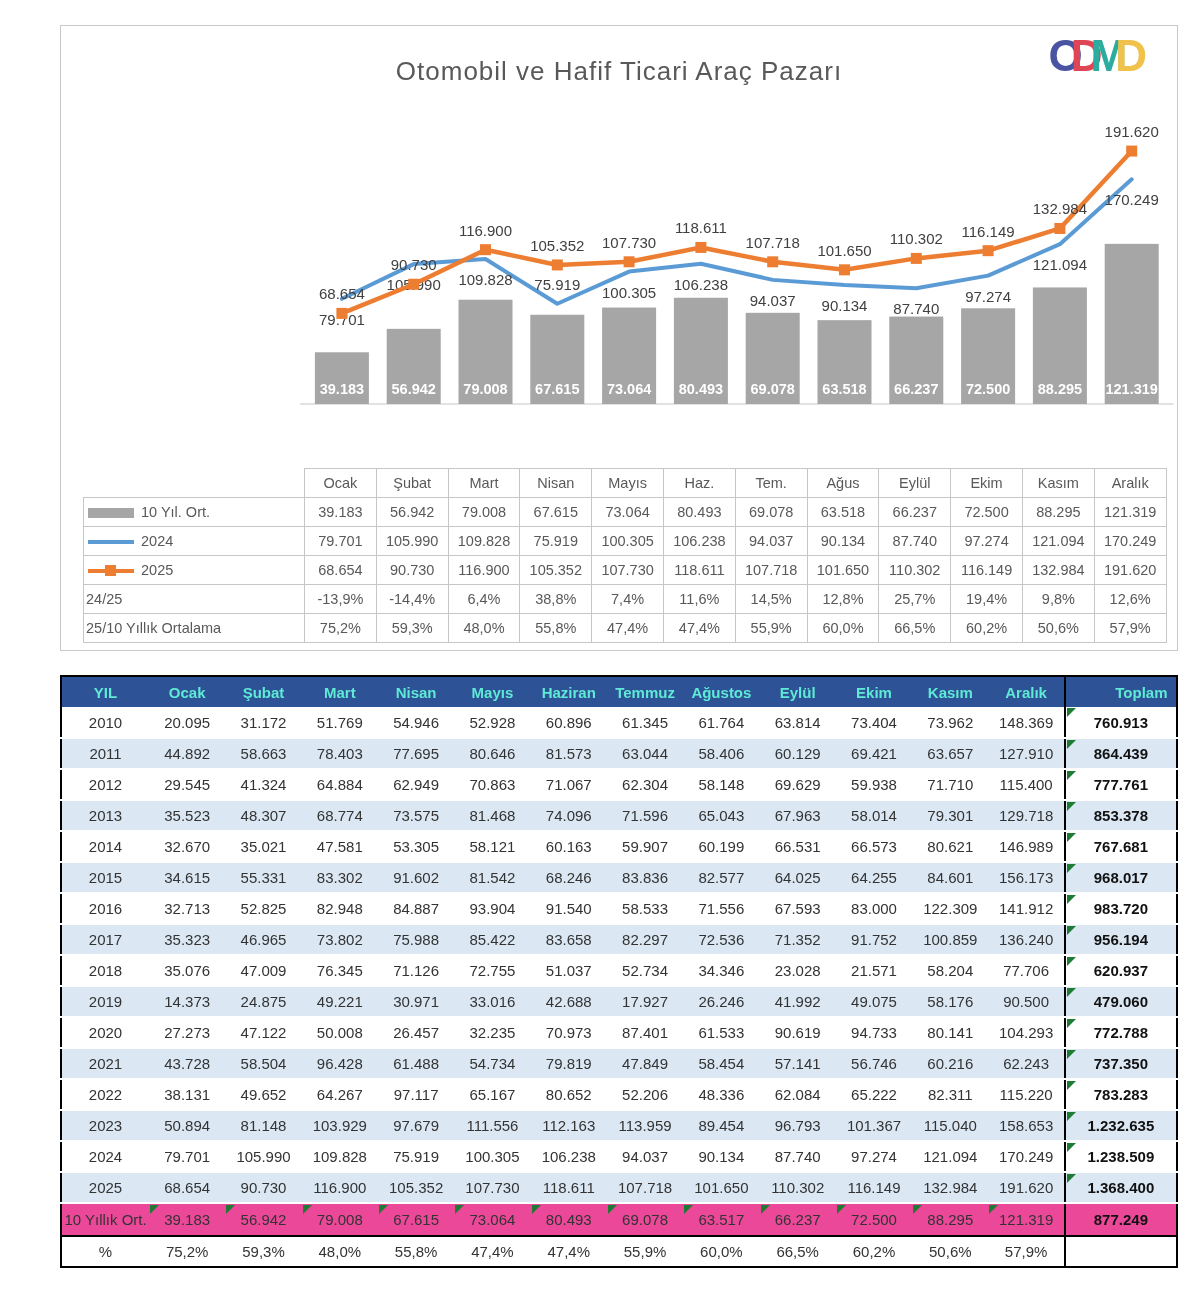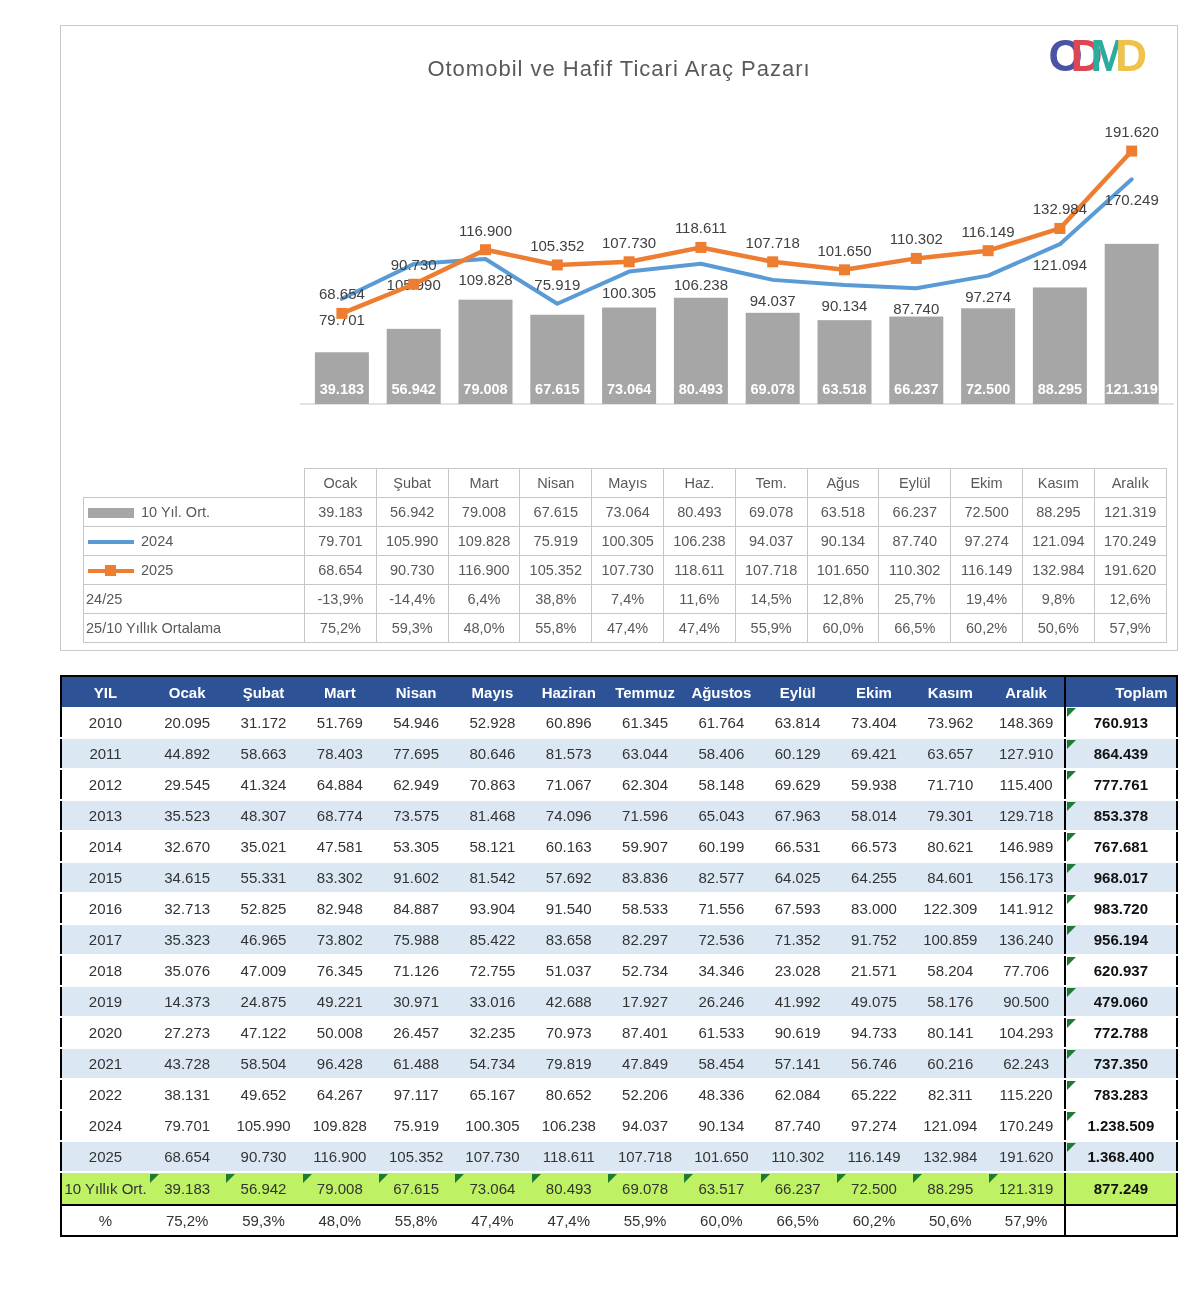--- a/index.html
+++ b/index.html
@@ -4,21 +4,21 @@
 <style>
   * { box-sizing: border-box; margin: 0; padding: 0; }
   html,body { background:#fff; }
   body { width:1200px; height:1312px; font-family:"Liberation Sans", sans-serif; color:#404040; }
   .page { width:1200px; height:1312px; padding:25px 22px 0 60px; }
 
   
   .chart-card { width:1118px; height:626px; border:1px solid #c9c9c9; background:#fff; position:relative; }
   .chart-header { position:relative; height:66px; }
   .page-title { position:absolute; left:0; right:0; top:30px; text-align:center;
-                font-size:22px; font-weight:400; color:#595959; letter-spacing:1px; }
+                font-size:26px; font-weight:400; color:#595959; letter-spacing:1px; }
   .logo { position:absolute; right:30px; top:8px; white-space:nowrap; }
   .logo span { font-size:44px; font-weight:800; line-height:1; display:inline-block; }
   .logo span + span { margin-left:-12px; }
 
   .chart-wrap { position:relative; width:1116px; height:352px; }
   svg text { font-family:"Liberation Sans", sans-serif; }
 
   
   .legend-table { border-collapse:collapse; table-layout:fixed; margin:24px 0 0 22px;
                   font-size:14.5px; color:#595959; }
@@ -33,28 +33,28 @@
   .k-orange { width:46px; height:4px;  background:#ed7d31; }
   .k-orange::after { content:""; position:absolute; left:17px; top:-4px; width:11px; height:11px; background:#ed7d31; }
   .legend-table td.ll span.txt { vertical-align:middle; }
 
   
   .main-table { border-collapse:collapse; table-layout:fixed; width:1118px; margin-top:24px;
                 font-size:15px; border:2px solid #000; }
   .main-table col.c-yil { width:88px; }
   .main-table col.c-m   { width:76.3px; }
   .main-table col.c-top { width:112px; }
-  .main-table th { background:#2e5296; color:#ffffff; font-weight:700; height:31px; text-align:center; }
+  .main-table th { background:#2e5296; color:#5eead4; font-weight:700; height:31px; text-align:center; }
   .main-table th.th-total { border-left:2px solid #000; border-right:2px solid #000;padding-left:41px; }
   .main-table td { text-align:center; height:31px; border-bottom:2px solid #fff;
                    position:relative; color:#333; white-space:nowrap; }
   .main-table tr.alt td { background:#dbe8f4; }
   .main-table td.total { border-left:2px solid #000; border-right:2px solid #000;
                          font-weight:700; color:#111; }
-  .main-table tr.avg td { background:#bef264; border-top:2px solid #000; border-bottom:2px solid #000; height:33px; }
+  .main-table tr.avg td { background:#ec4899; border-top:2px solid #000; border-bottom:2px solid #000; height:33px; }
   .main-table tr.pct td { background:#fff; border-bottom:none; height:31px; }
   .tri { position:absolute; top:1px; left:1px; width:0; height:0;
          border-top:9px solid #1e7b34; border-right:9px solid transparent; }
 </style>
 </head>
 <body>
 
 <div class="page">
 
   <div class="chart-card">
@@ -362,21 +362,21 @@
           <td>146.989</td>
           <td class="total"><i class="tri"></i>767.681</td>
         </tr>
         <tr class="yr alt">
           <td class="yil">2015</td>
           <td>34.615</td>
           <td>55.331</td>
           <td>83.302</td>
           <td>91.602</td>
           <td>81.542</td>
-          <td>57.692</td>
+          <td>68.246</td>
           <td>83.836</td>
           <td>82.577</td>
           <td>64.025</td>
           <td>64.255</td>
           <td>84.601</td>
           <td>156.173</td>
           <td class="total"><i class="tri"></i>968.017</td>
         </tr>
         <tr class="yr ">
           <td class="yil">2016</td>
@@ -482,20 +482,36 @@
           <td>97.117</td>
           <td>65.167</td>
           <td>80.652</td>
           <td>52.206</td>
           <td>48.336</td>
           <td>62.084</td>
           <td>65.222</td>
           <td>82.311</td>
           <td>115.220</td>
           <td class="total"><i class="tri"></i>783.283</td>
+        </tr>
+        <tr class="yr alt">
+          <td class="yil">2023</td>
+          <td>50.894</td>
+          <td>81.148</td>
+          <td>103.929</td>
+          <td>97.679</td>
+          <td>111.556</td>
+          <td>112.163</td>
+          <td>113.959</td>
+          <td>89.454</td>
+          <td>96.793</td>
+          <td>101.367</td>
+          <td>115.040</td>
+          <td>158.653</td>
+          <td class="total"><i class="tri"></i>1.232.635</td>
         </tr>
         <tr class="yr ">
           <td class="yil">2024</td>
           <td>79.701</td>
           <td>105.990</td>
           <td>109.828</td>
           <td>75.919</td>
           <td>100.305</td>
           <td>106.238</td>
           <td>94.037</td>

